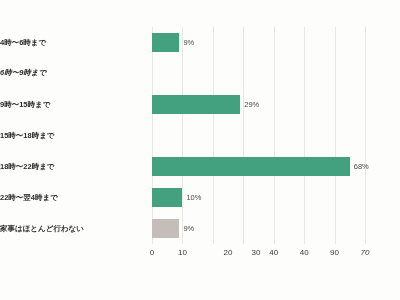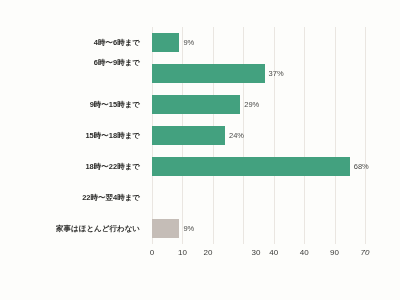--- a/index.html
+++ b/index.html
@@ -68,88 +68,84 @@
   .cat-wrap{
     position:absolute;
     left:0; top:27px;
     width:146px;
   }
   .cat-wrap .cat-label{
     position:absolute;
     left:0; right:0;
     height:31px;
     line-height:31px;
-    text-align:right;
+    text-align:left;
     padding-right:6px;
     box-sizing:border-box;
   }
 
   .xtick{
     position:absolute;
     top:248px;
     font-size:8px;
     color:#3a3a38;
     transform:translateX(-50%);
     white-space:nowrap;
   }
 </style>
 </head>
 <body>
 
 <div id="chart-root">
 
   <div class="cat-wrap">
       <div class="cat-label" style="top: 0px;">4時〜6時まで</div>
-      <div class="cat-label" style="top: 20px;">6時〜9時まで</div>
-      <div class="cat-label" style="top: 62px; padding-left: 6px;">9時〜15時まで</div>
+      <div class="cat-label" style="top: 30px; font-style: italic;">6時〜9時まで</div>
+      <div class="cat-label" style="top: 62px;">9時〜15時まで</div>
       <div class="cat-label" style="top: 93px;">15時〜18時まで</div>
       <div class="cat-label" style="top: 124px;">18時〜22時まで</div>
       <div class="cat-label" style="top: 155px;">22時〜翌4時まで</div>
       <div class="cat-label" style="top: 186px;">家事はほとんど行わない</div>
     </div>
 
   <div class="plot">
       <div class="gridline" style="left: 0px;"></div>
       <div class="gridline" style="left: 30.4286px;"></div>
       <div class="gridline" style="left: 60.8571px;"></div>
       <div class="gridline" style="left: 91.2857px;"></div>
       <div class="gridline" style="left: 121.714px;"></div>
       <div class="gridline" style="left: 152.143px;"></div>
       <div class="gridline" style="left: 182.571px;"></div>
       <div class="gridline" style="left: 213px;"></div>
       <div class="row" style="top: 0px; width: 213px;">
         <div class="bar green" title="4時〜6時まで 9%" style="width: 27.3857px; background: rgb(67, 161, 127);"></div>
         <div class="bar-value" style="left: 27.3857px;">9%</div>
       </div>
-      <div class="row" style="top: 31px; width: 213px;">
-        <div class="bar green" title="6時〜9時まで 37%" style="width: 112.586px; background: rgb(67, 161, 127);"></div>
-        <div class="bar-value" style="left: 112.586px;">37%</div>
-      </div>
       <div class="row" style="top: 62px; width: 213px;">
         <div class="bar green" title="9時〜15時まで 29%" style="width: 88.2429px; background: rgb(67, 161, 127);"></div>
         <div class="bar-value" style="left: 88.2429px;">29%</div>
       </div>
-      <div class="row" style="top: 93px; width: 213px;">
-        <div class="bar green" title="15時〜18時まで 24%" style="width: 73.0286px; background: rgb(67, 161, 127);"></div>
-        <div class="bar-value" style="left: 73.0286px;">24%</div>
-      </div>
       <div class="row" style="top: 124px; width: 213px;">
         <div class="bar green" title="18時〜22時まで 65%" style="width: 197.786px; background: rgb(67, 161, 127);"></div>
         <div class="bar-value" style="left: 197.786px;">68%</div>
+      </div>
+      <div class="row" style="top: 155px; width: 213px;">
+        <div class="bar green" title="22時〜翌4時まで 10%" style="width: 30.4286px; background: rgb(67, 161, 127);"></div>
+        <div class="bar-value" style="left: 30.4286px;">10%</div>
       </div>
       <div class="row" style="top: 186px; width: 213px;">
         <div class="bar grey" title="家事はほとんど行わない 9%" style="width: 27.3857px; background: rgb(197, 189, 183);"></div>
         <div class="bar-value" style="left: 27.3857px;">9%</div>
       </div>
     </div>
 
   <div id="xticks">
       <div class="xtick" style="left: 152px;">0</div>
       <div class="xtick" style="left: 182.429px;">10</div>
-      <div class="xtick" style="left: 208px;">20</div>
+      <div class="xtick" style="left: 228px;">20</div>
       <div class="xtick" style="left: 256px;">30</div>
       <div class="xtick" style="left: 273.714px;">40</div>
       <div class="xtick" style="left: 304.143px;">40</div>
       <div class="xtick" style="left: 334.571px;">90</div>
       <div class="xtick" style="left: 365px; font-style: italic;">70</div>
     </div>
 
 </div>
 
 </body></html>

